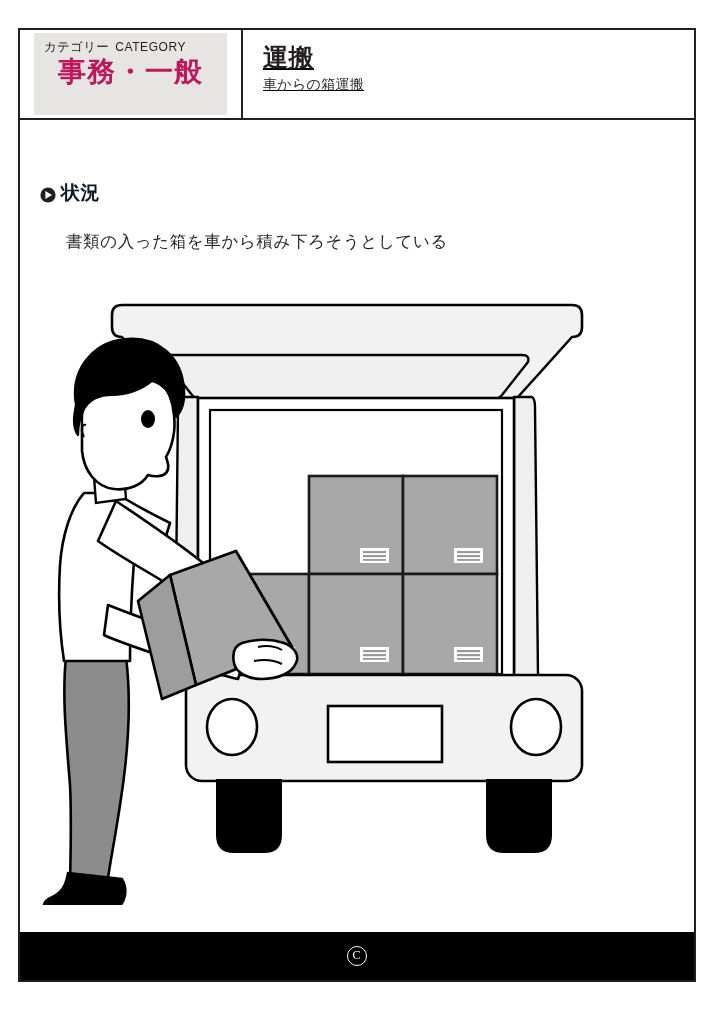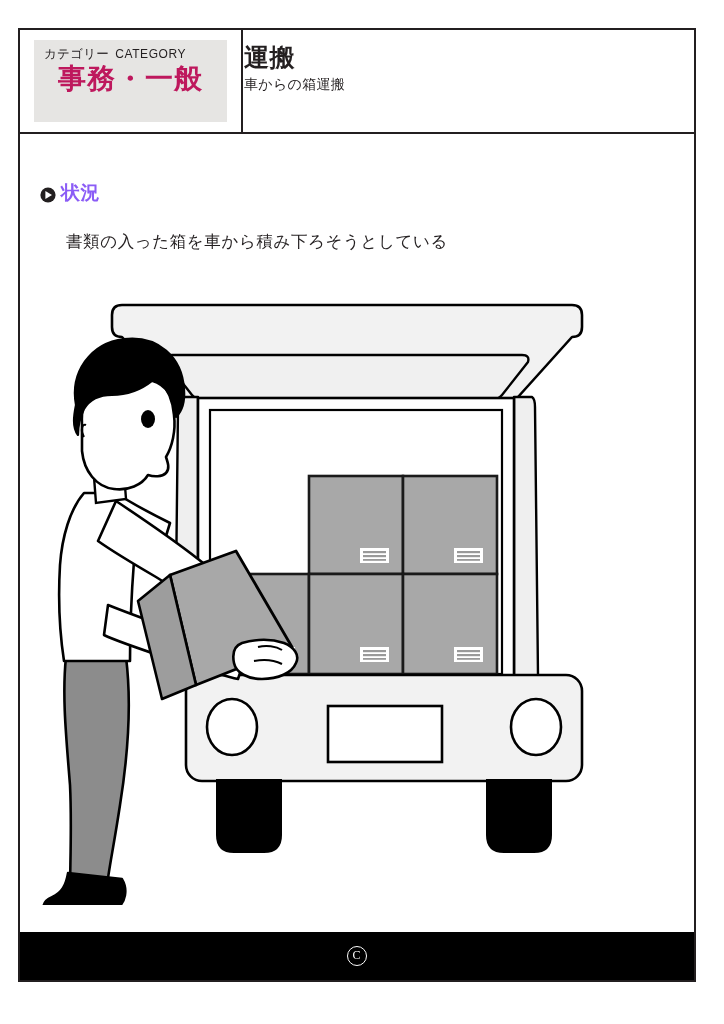--- a/index.html
+++ b/index.html
@@ -33,21 +33,21 @@
     border: 2px solid #231f20;
     box-sizing: border-box;
     background: #ffffff;
   }
 
   
   .header {
     position: absolute;
     left: 0; top: 0;
     width: 100%;
-    height: 104px;
+    height: 90px;
     border-bottom: 2px solid #231f20;
     box-sizing: border-box;
     display: flex;
     align-items: stretch;
   }
   .header-left {
     width: 223px;
     box-sizing: border-box;
     border-right: 2px solid #231f20;
     display: flex;
@@ -82,22 +82,23 @@
     font-weight: 700;
     color: #be185d;
     text-align: center;
     letter-spacing: 1px;
     line-height: 1.15;
     margin-top: 1px;
   }
 
   .header-right {
     flex: 1;
-    padding: 14px 0 0 1px;
+    padding: 14px 0 0 20px;
     box-sizing: border-box;
+    text-decoration: underline;
   }
   .title-main {
     font-size: 25px;
     font-weight: 700;
     color: #231f20;
     line-height: 1.1;
     letter-spacing: 0.5px;
   }
   .title-sub {
     font-size: 14px;
@@ -113,21 +114,21 @@
     left: 20px;
     top: 150px;
     width: 600px;
   }
   .situation-heading {
     display: flex;
     align-items: center;
     gap: 5px;
     font-size: 19px;
     font-weight: 700;
-    color: #8b5cf6;
+    color: #0f172a;
     letter-spacing: 0.5px;
   }
   .play-icon {
     display: inline-block;
     width: 16px;
     height: 16px;
     position: relative;
     top: 1px;
   }
   .situation-text {

